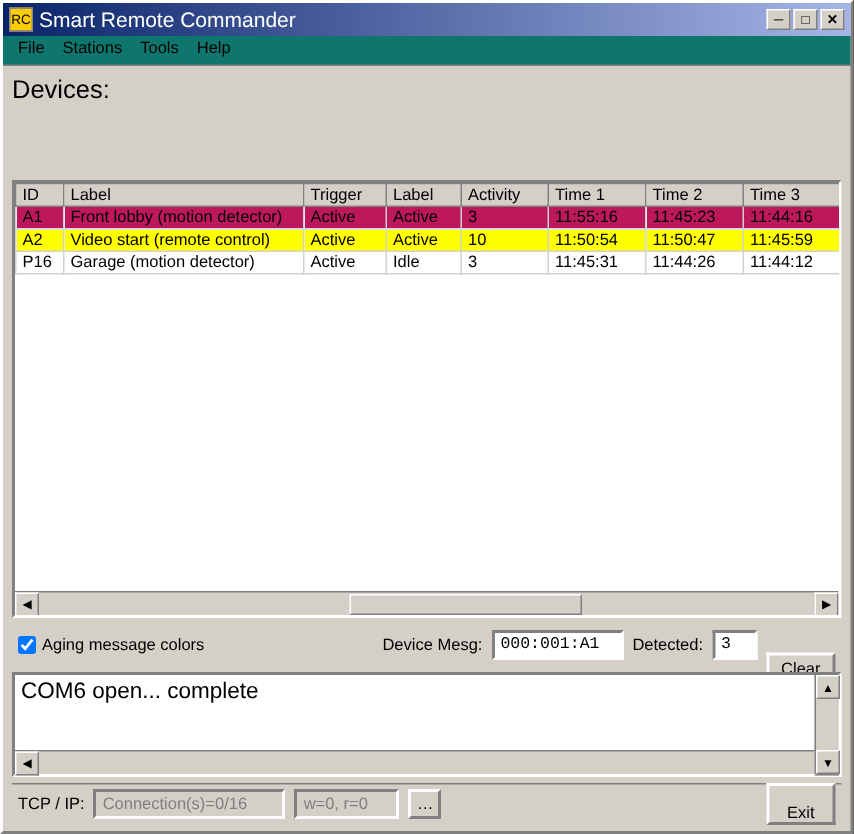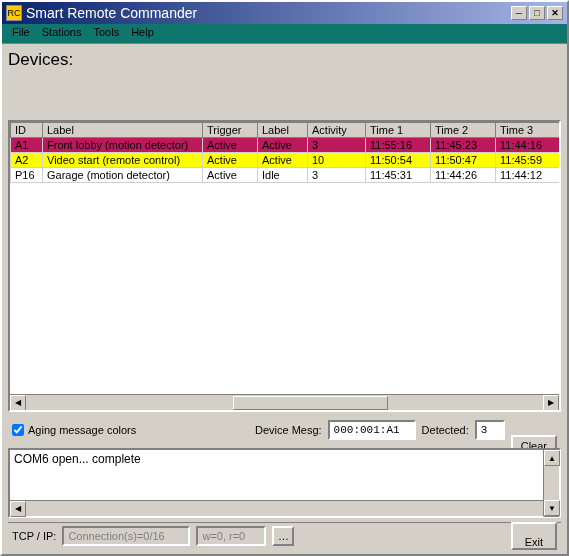--- a/index.html
+++ b/index.html
@@ -266,21 +266,21 @@
       border-right-color: #fff;
       border-bottom-color: #fff;
       position: relative;
       flex-shrink: 0;
       display: flex;
       flex-direction: column;
     }
     .log-content {
       flex: 1;
       padding: 2px 4px;
-      font-size: 12px;
+      font-size: 15px;
       overflow: hidden;
     }
     .log-scrollbar {
       position: absolute;
       right: 0;
       top: 0;
       width: 16px;
       height: 100%;
       background: #d4d0c8;
       border-left: 1px solid #808080;

